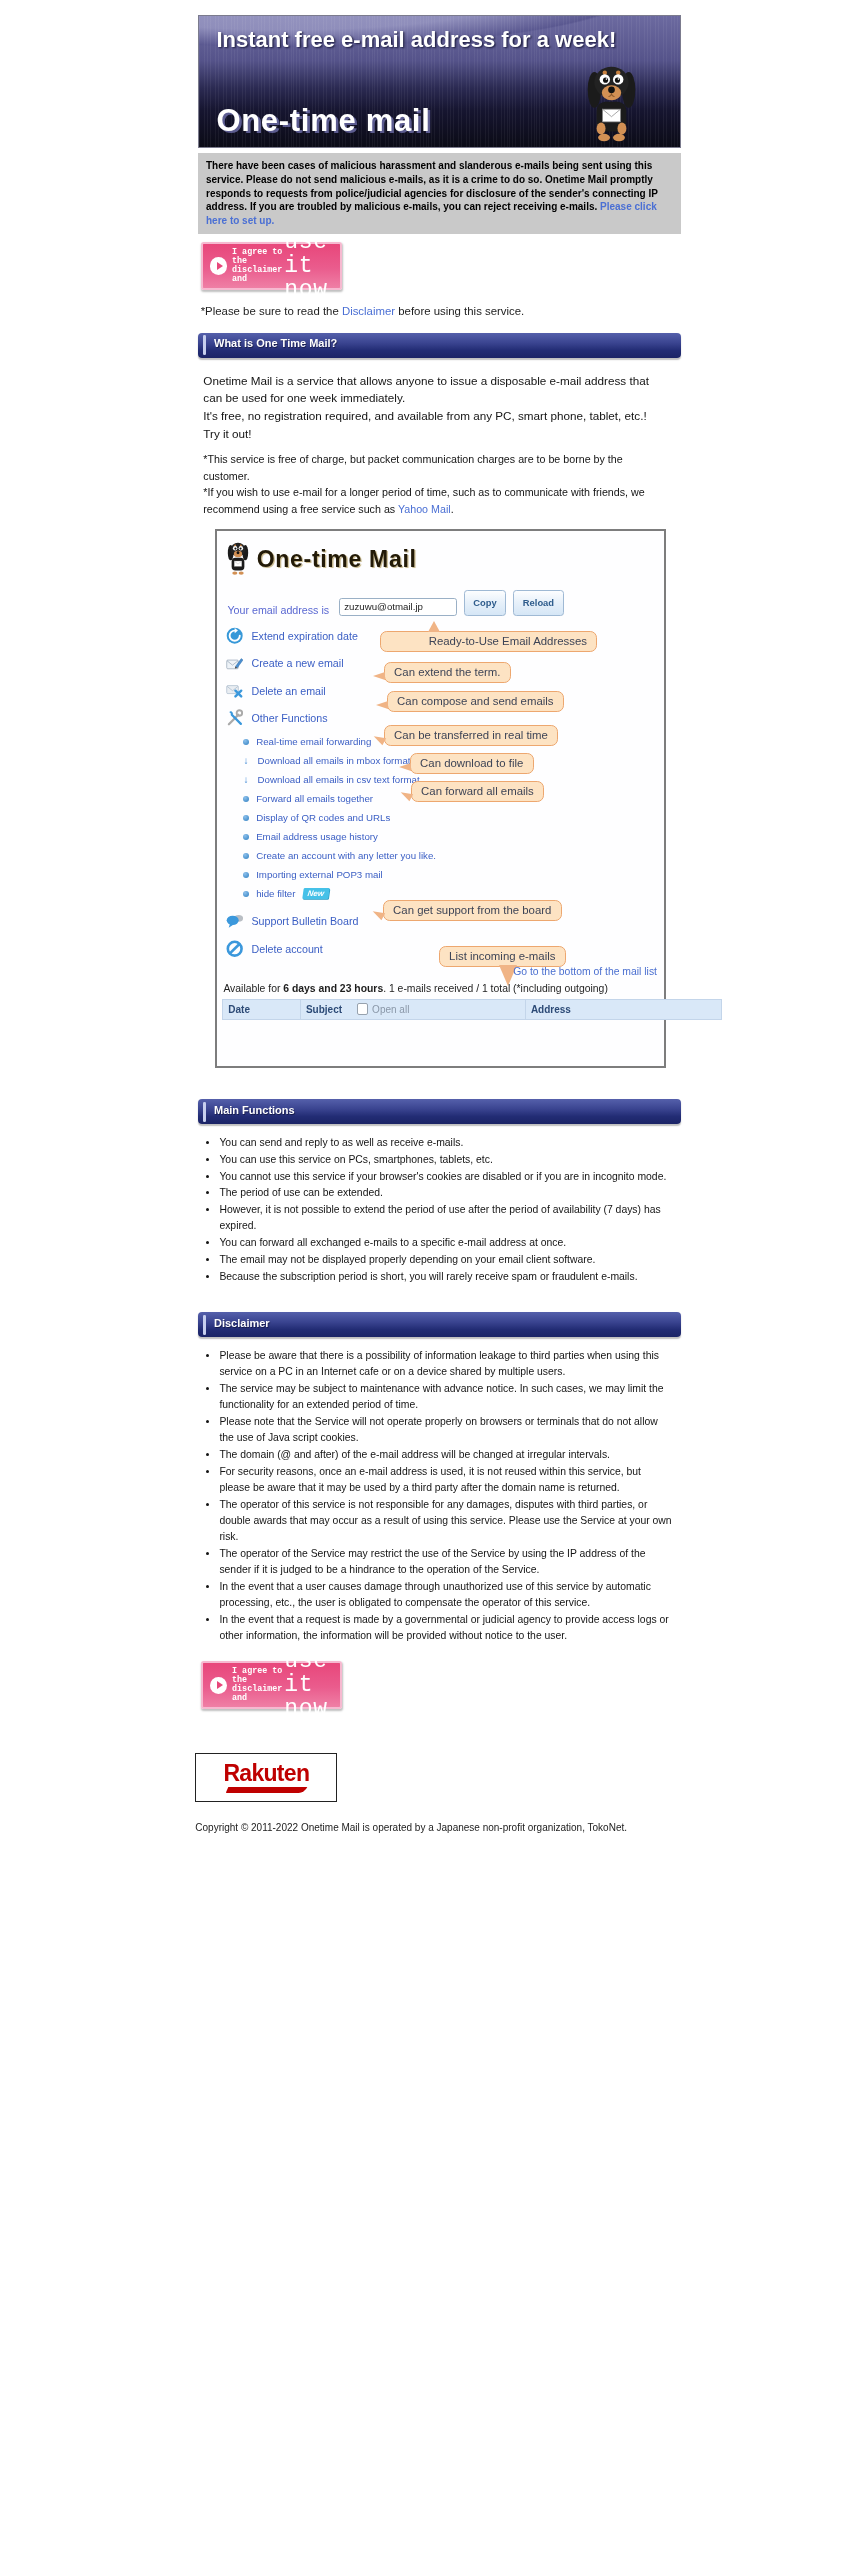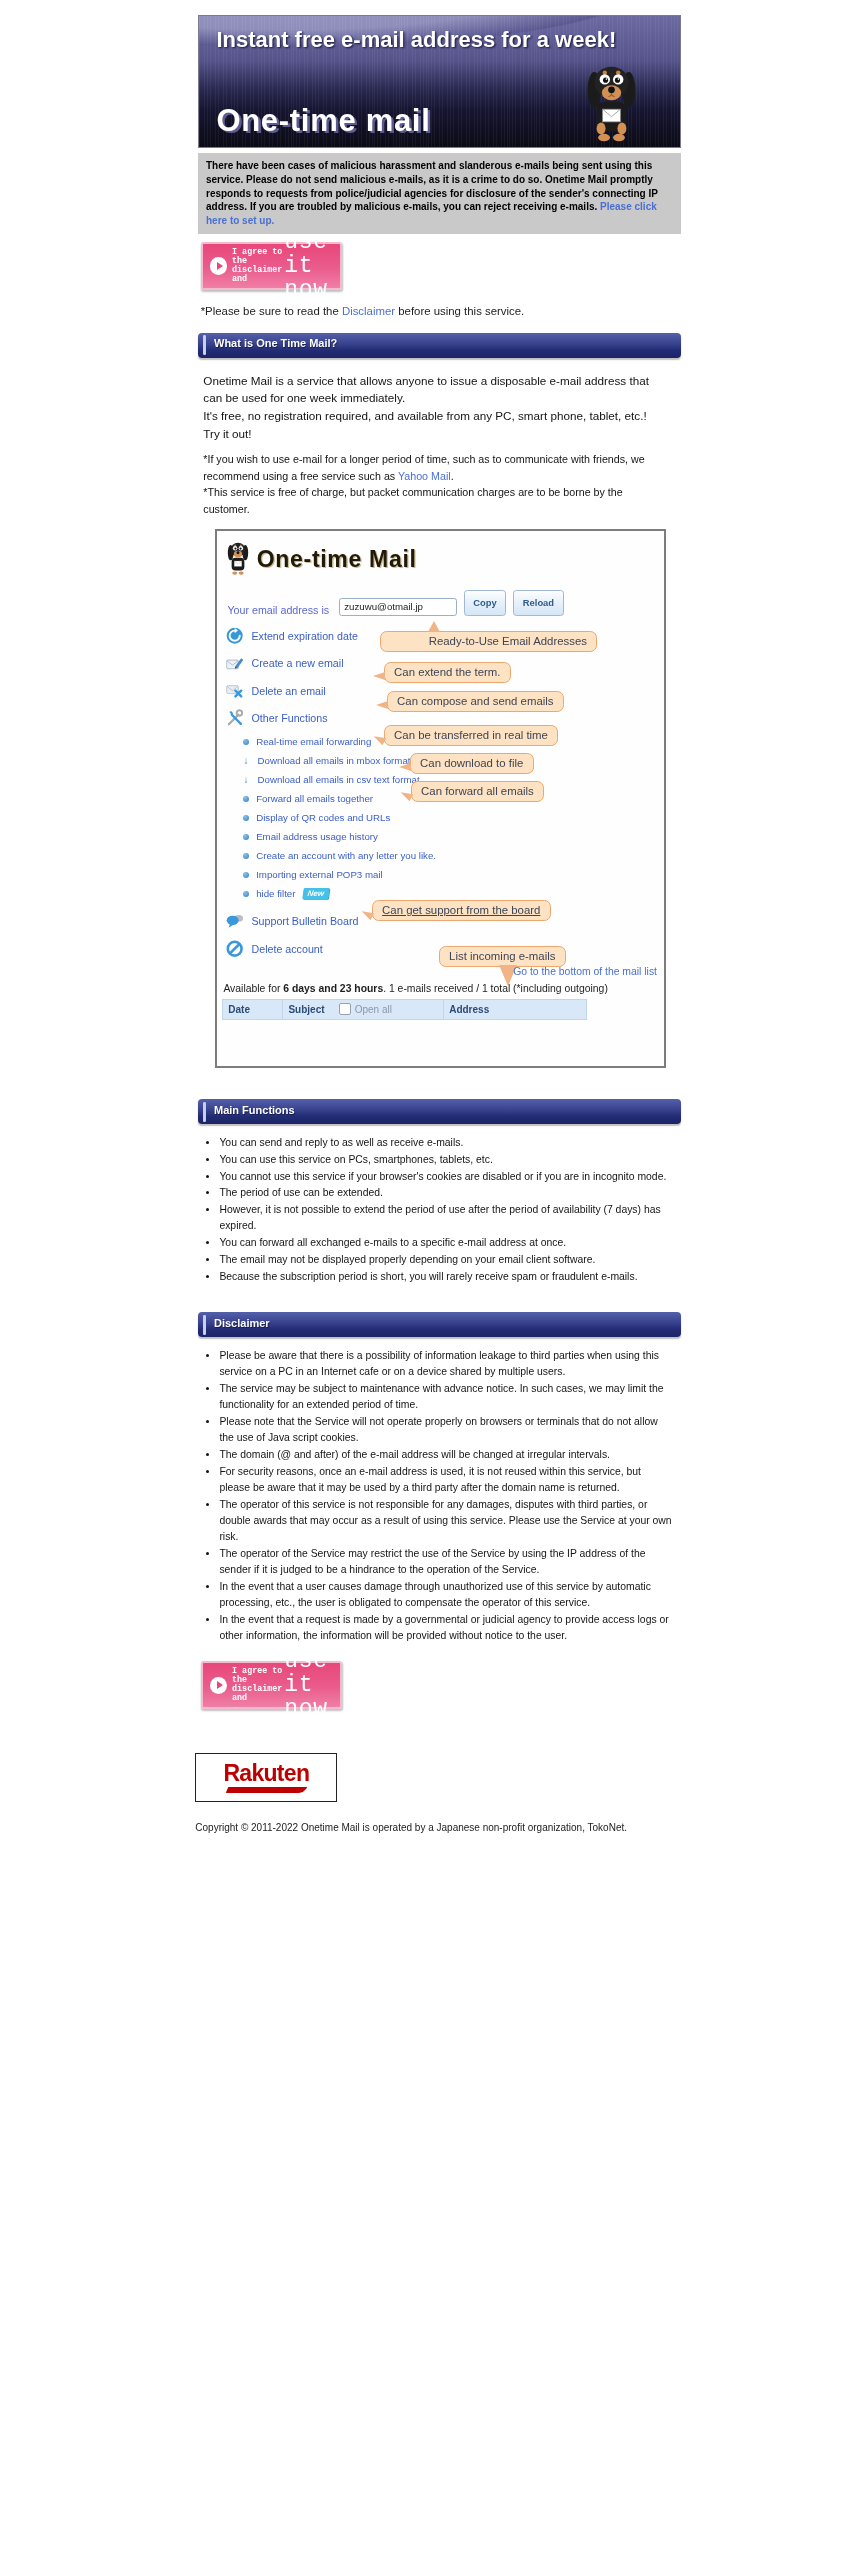--- a/index.html
+++ b/index.html
@@ -94,27 +94,27 @@
   .tail-up{left:47px;top:-10.7px;border-left:6px solid transparent;border-right:6px solid transparent;
     border-bottom:11.4px solid #f0b486;}
   .tail-down{left:59px;bottom:-20px;border-left:9.4px solid transparent;border-right:9.4px solid transparent;
     border-top:21.4px solid #f0b486;}
   .c-ready{left:163px;top:100px;padding-left:48px;}
   .c-term{left:167px;top:131px;}
   .c-compose{left:170px;top:160px;}
   .c-realtime{left:167px;top:194px;}
   .c-download{left:193px;top:222px;}
   .c-forward{left:194px;top:250px;}
-  .c-support{left:155px;top:369px;text-decoration:underline;}
+  .c-support{left:166px;top:369px;}
   .c-incoming{left:222px;top:415px;}
 
   .goto-link{position:absolute;right:6.7px;top:435px;font-size:10.4px;color:#4a6fd0;text-decoration:none;}
   .avail{position:absolute;left:6.7px;top:452px;font-size:10.4px;color:#1d1d1d;}
 
-  .mail-table{position:absolute;left:5.3px;top:468px;width:365px;border-collapse:collapse;font-size:10px;}
+  .mail-table{position:absolute;left:5.3px;top:468px;width:500px;border-collapse:collapse;font-size:10px;}
   .mail-table th{background:#d9e8f8;color:#2c4a76;text-align:left;font-size:10px;padding:3.3px 5.3px;
     border:0.7px solid #c3d5ea;font-weight:bold;}
   .mail-table td{background:#fff;padding:3.3px 5.3px;border:0.7px solid #d4e0ee;vertical-align:top;color:#222;}
   .col-date{width:59px;} .col-subj{width:193px;} .col-addr{width:167px;}
   .cbx{display:inline-block;width:9.4px;height:9.4px;background:#fff;border:0.7px solid #97a2ae;
     border-radius:2px;vertical-align:-1.3px;margin:0 4px 0 14.7px;cursor:pointer;}
   .openall{color:#8a97a8;font-weight:normal;}
   .subj-link{color:#2a52c0;font-weight:bold;text-decoration:none;font-size:10px;}
   .td-date{font-weight:bold;color:#222;}
   .td-addr{font-size:9.7px;}
@@ -184,24 +184,24 @@
   <div class="section-bar">
     <span class="t">What is One Time Mail?</span>
   </div>
 
   <div class="intro">
     <div>Onetime Mail is a service that allows anyone to issue a disposable e-mail address that can be used for one week immediately.</div>
     <div>It's free, no registration required, and available from any PC, smart phone, tablet, etc.! Try it out!</div>
   </div>
 
   <div class="small-notes">
+    <div>*This service is free of charge, but packet communication charges are to be borne by the customer.</div>
     <div>
       <span>*If you wish to use e-mail for a longer period of time, such as to communicate with friends, we recommend using a free service such as </span><a>Yahoo Mail</a><span>.</span>
     </div>
-    <div>*This service is free of charge, but packet communication charges are to be borne by the customer.</div>
   </div>
 
   <div class="frame">
 
     <svg class="f-dog" width="24" height="35" viewBox="0 0 72 110">
       <ellipse cx="13" cy="40" rx="9" ry="24" fill="#1b1b1b"></ellipse>
       <ellipse cx="59" cy="40" rx="9" ry="24" fill="#1b1b1b"></ellipse>
       <ellipse cx="36" cy="30" rx="23" ry="21" fill="#222222"></ellipse>
       <circle cx="27" cy="17" r="3" fill="#c8813f"></circle>
       <circle cx="45" cy="17" r="3" fill="#c8813f"></circle>

